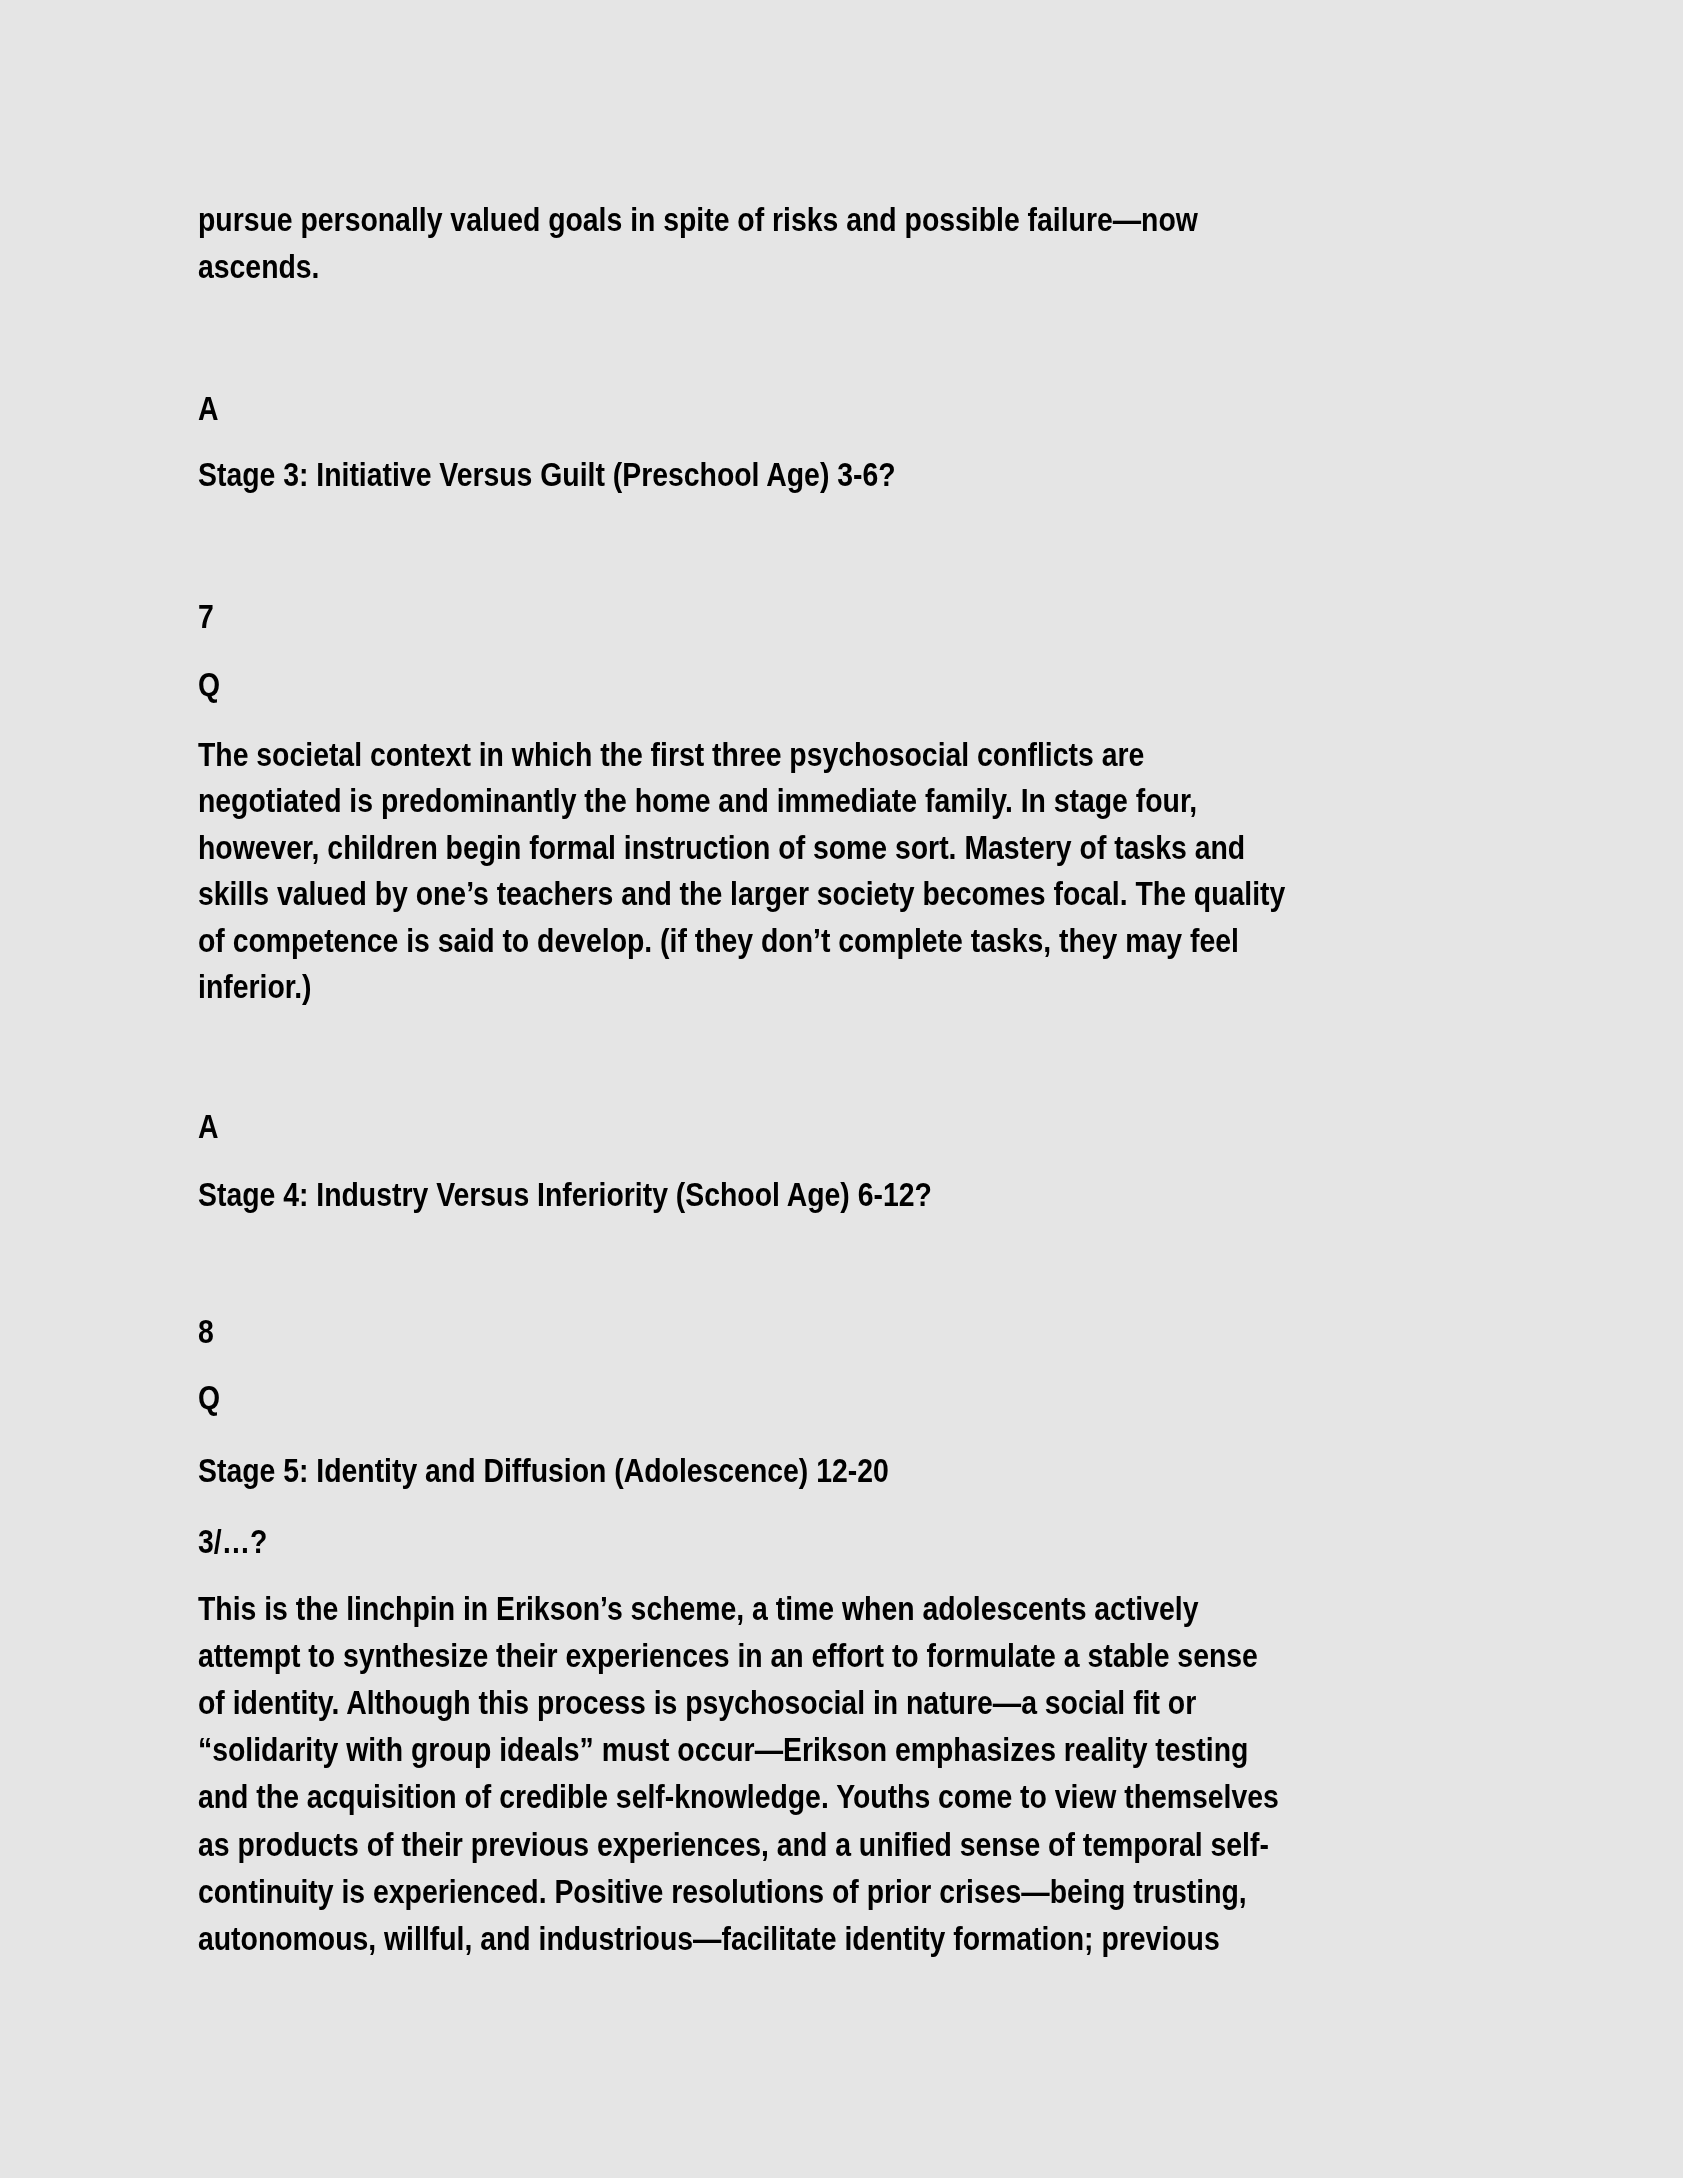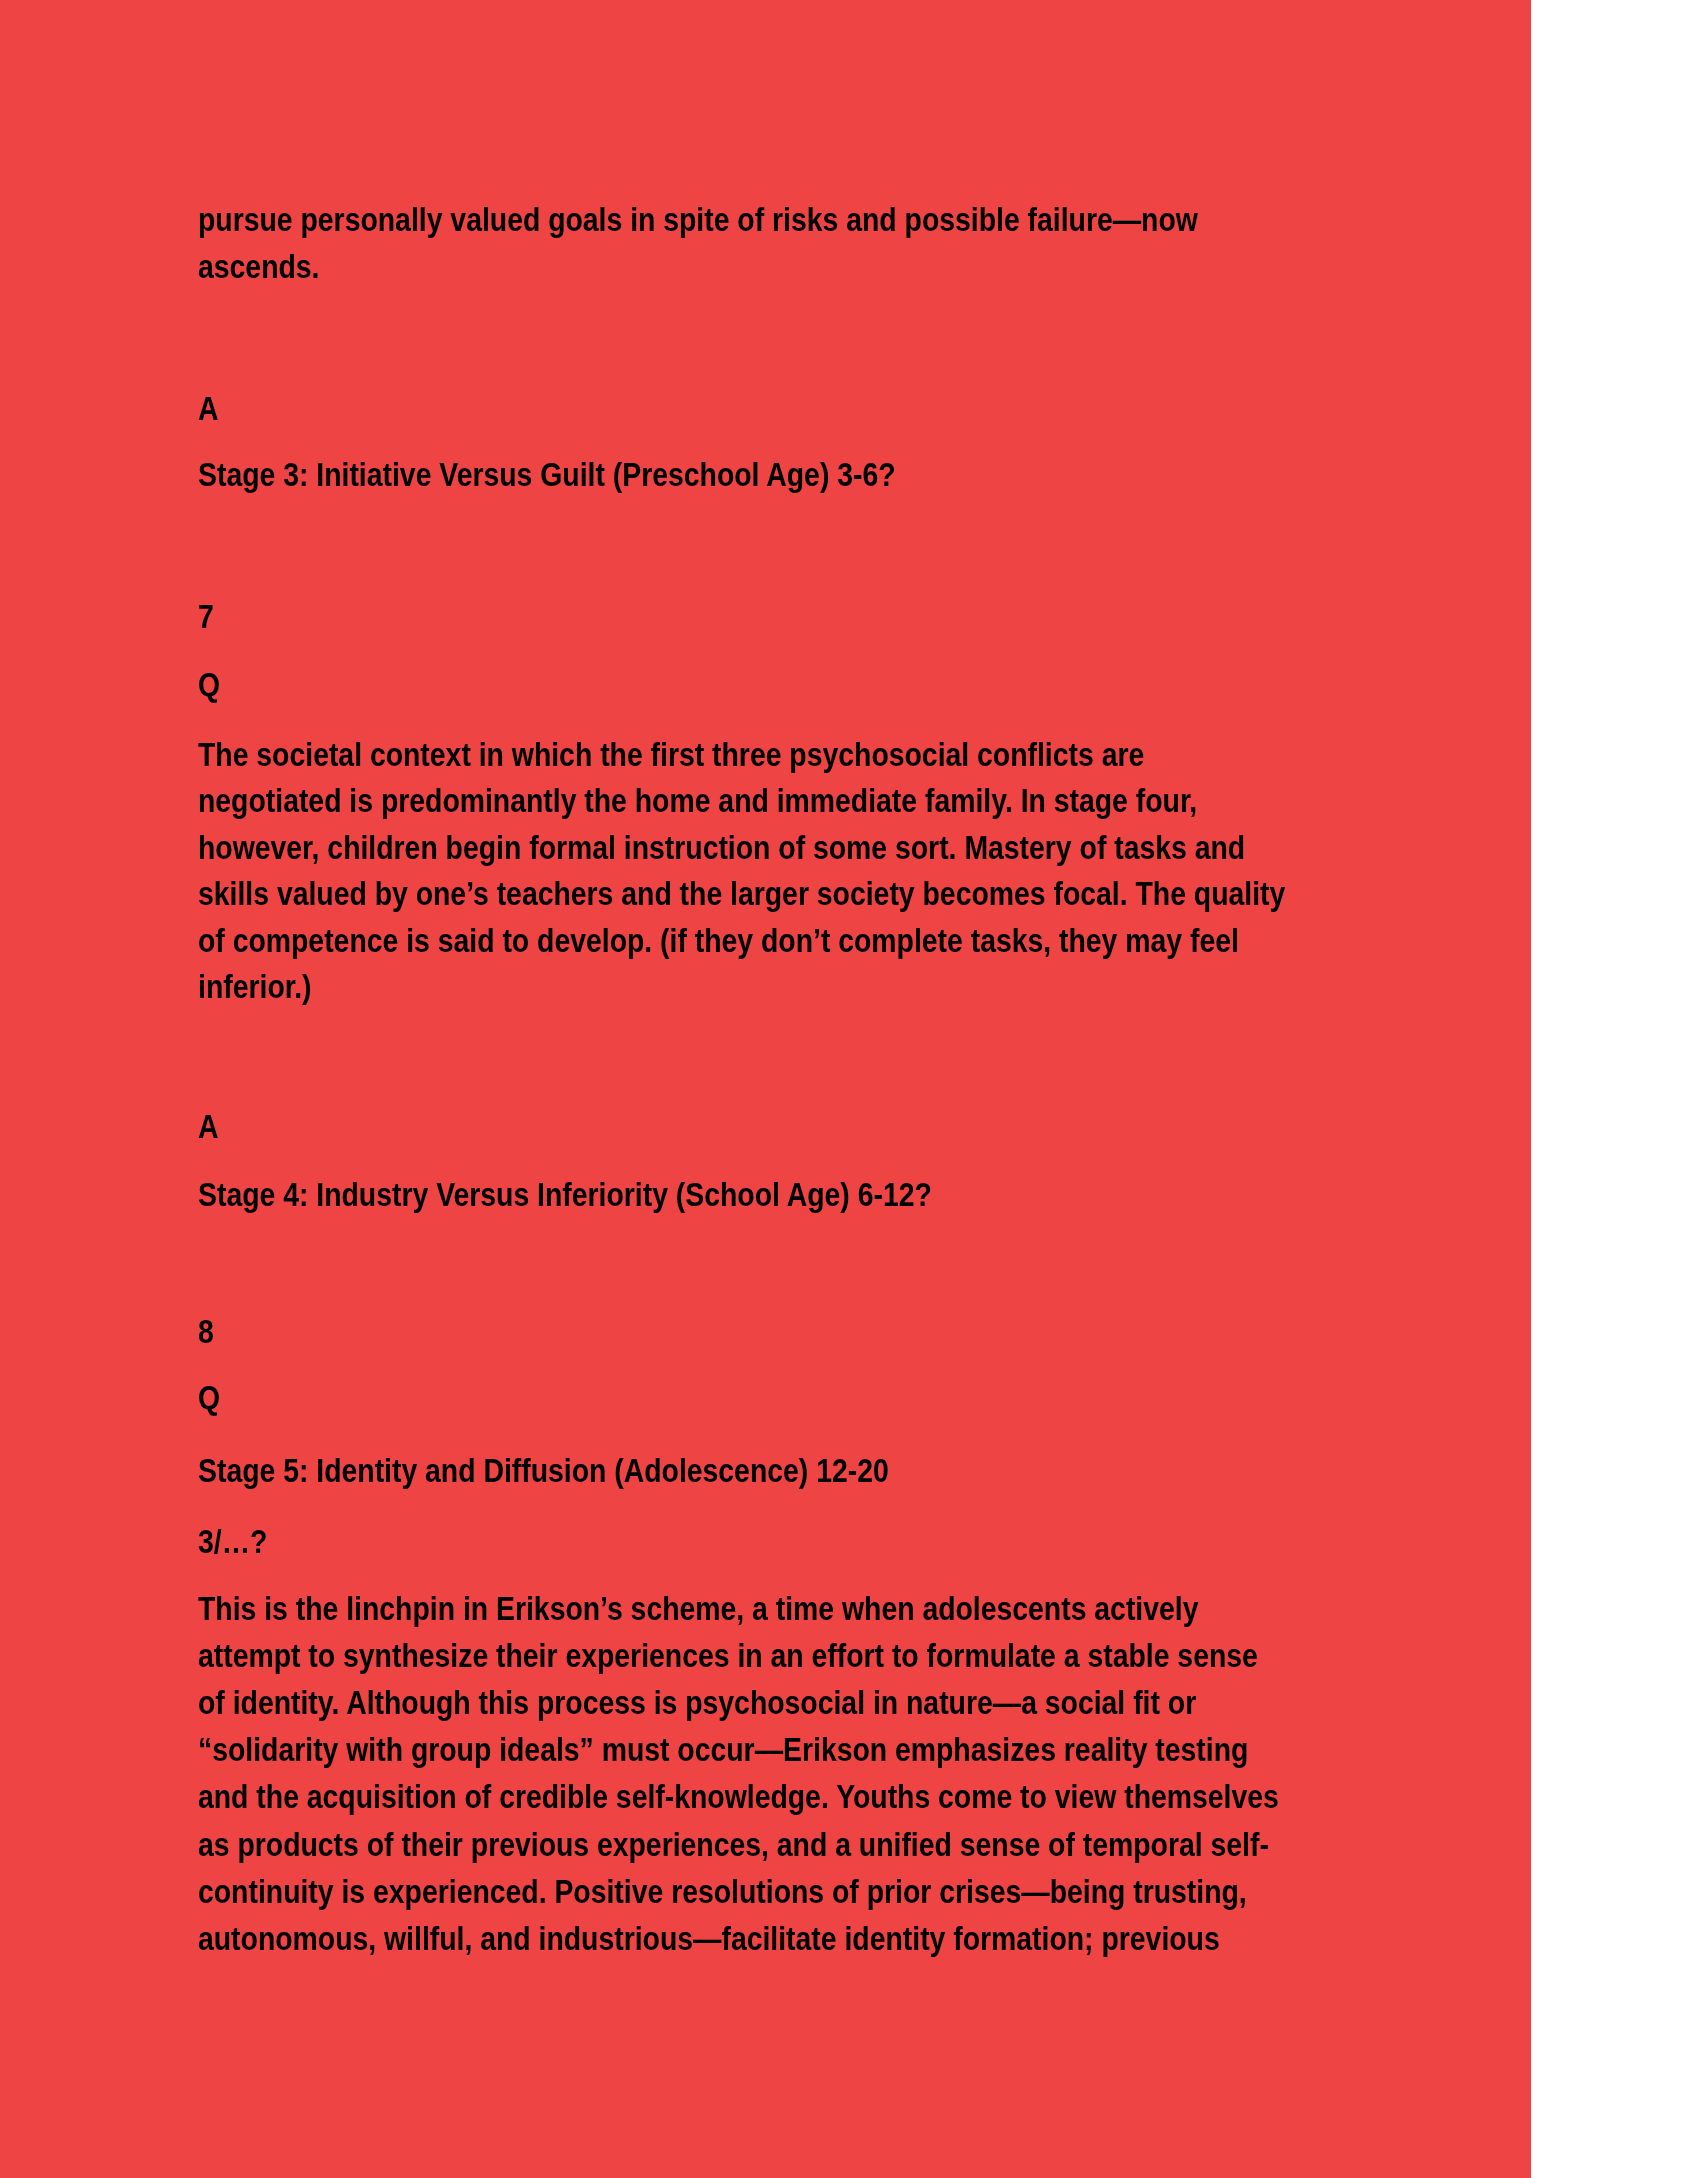--- a/index.html
+++ b/index.html
@@ -11,23 +11,23 @@
     width: 1683px;
     height: 2178px;
     position: relative;
     overflow: hidden;
     font-family: "Liberation Sans", "DejaVu Sans", sans-serif;
     color: #000000;
   }
   .page {
     position: absolute;
     left: 0; top: 0;
-    width: 1531px;
+    width: 1683px;
     height: 2178px;
-    background: #ef4444;
+    background: #e5e5e5;
   }
   .line {
     position: absolute;
     left: 198px;
     font-weight: bold;
     font-size: 33px;
     line-height: 40px;
     height: 40px;
     white-space: nowrap;
     transform: scaleX(0.86);

